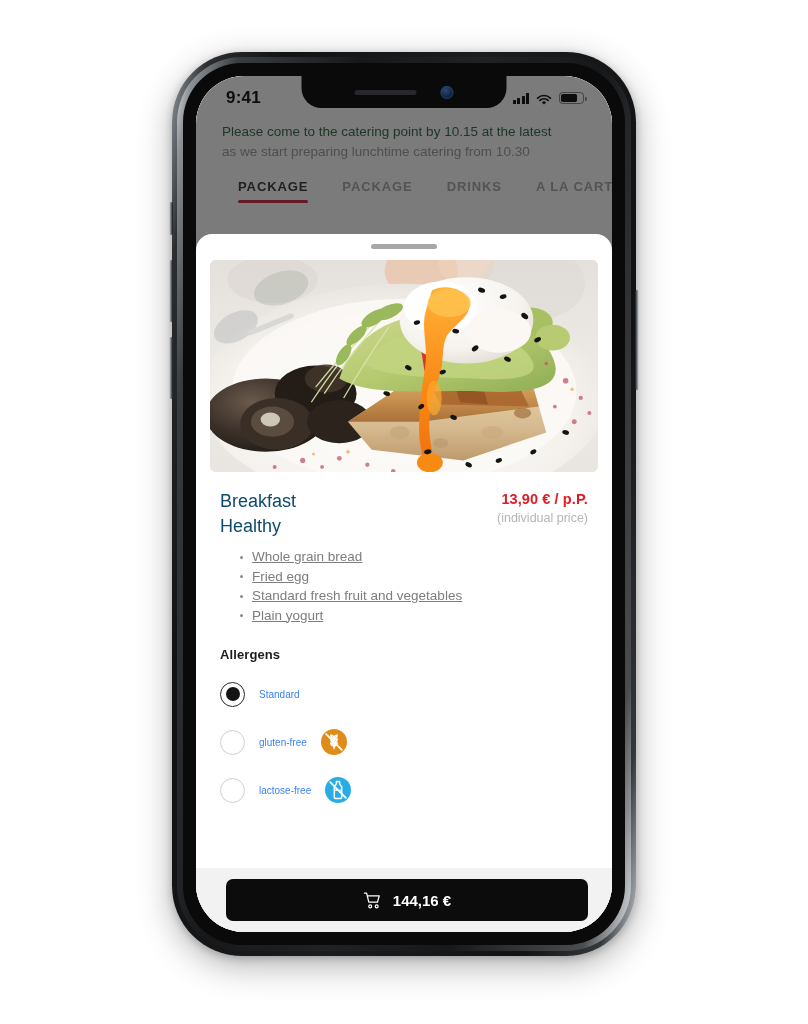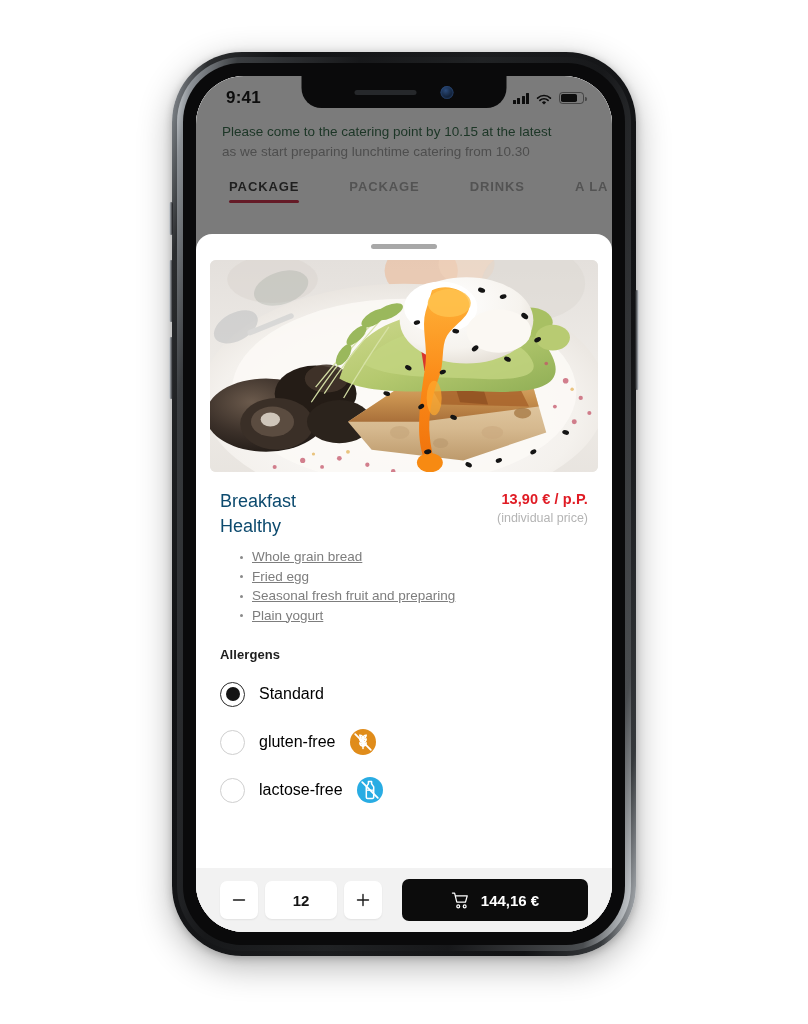--- a/index.html
+++ b/index.html
@@ -104,21 +104,21 @@
 
   .header-note {
     position: absolute; top: 46px; left: 0; right: 0;
     padding: 0 26px; color: #8e8e8e; font-size: 13.5px; line-height: 20px;
     text-align: left;
   }
   .header-note .l1 { color:#14532d; }
 
   .tabs {
     position: absolute; top: 100px; left: 0; right: 0; height: 44px;
-    display: flex; align-items: flex-start; padding: 0 33px; gap: 16px;
+    display: flex; align-items: flex-start; padding: 0 42px; gap: 0;
   }
   .tab {
     font-size: 13px; letter-spacing: .9px; font-weight: 700;
     color: #9c9c9c; padding: 3px 0 9px 0; margin-right: 34px;
     position: relative; white-space: nowrap;
   }
   .tab.active { color: #1a1a1a; }
   .tab.active::after {
     content:""; position:absolute; left:0; right:0; bottom:0;
     height: 3px; background: #c8102e; border-radius: 2px;
@@ -175,21 +175,21 @@
   }
   .radio {
     width: 25px; height: 25px; border-radius: 50%;
     border: 1.6px solid #cfcfcf; background:#fff; flex:none;
     display:flex; align-items:center; justify-content:center;
   }
   .radio.checked { border-color:#2a2a2a; }
   .radio.checked::after {
     content:""; width:14px; height:14px; border-radius:50%; background:#141414;
   }
-  .opt-label { font-size: 16px; color: #000000; }
+  .opt-label { font-size: 10px; color: #3b82f6; }
   .badge { width: 26px; height: 26px; border-radius: 50%; flex: none; }
 
   
   .actionbar {
     flex: none; height: 64px; background: #f2f2f2;
     display: flex; align-items: center; padding: 0 24px; gap: 14px;
   }
   .stepper { display: flex; align-items: center; gap: 7px; }
   .step-btn {
     width: 38px; height: 38px; background: #fff; border-radius: 7px;
@@ -441,21 +441,21 @@
                   </div>
                   <div class="price-col">
                     <div class="price">13,90 € / p.P.</div>
                     <div class="price-note">(individual price)</div>
                   </div>
                 </div>
 
                 <ul class="ingredients">
                   <li>Whole grain bread</li>
                   <li>Fried egg</li>
-                  <li>Seasonal fresh fruit and preparing</li>
+                  <li>Standard fresh fruit and vegetables</li>
                   <li>Plain yogurt</li>
                 </ul>
 
                 <div class="allergens-head">Allergens</div>
 
                 <div class="opt-list">
 
                   <div class="opt">
                     <div class="radio checked"></div>
                     <div class="opt-label">Standard</div>
@@ -492,33 +492,20 @@
                         <path d="M5.2 5.2 L20.8 20.8" stroke="#ffffff" stroke-width="1.8" stroke-linecap="round"></path>
                       </svg>
                     </div>
                   </div>
 
                 </div>
               </div>
             </div>
 
             <div class="actionbar">
-              <div class="stepper">
-                <div class="step-btn">
-                  <svg width="16" height="16" viewBox="0 0 16 16">
-                    <path d="M2.5 8 H13.5" stroke="#1a1a1a" stroke-width="1.4" stroke-linecap="round"></path>
-                  </svg>
-                </div>
-                <div class="qty-box">12</div>
-                <div class="step-btn">
-                  <svg width="16" height="16" viewBox="0 0 16 16">
-                    <path d="M2.5 8 H13.5 M8 2.5 V13.5" stroke="#1a1a1a" stroke-width="1.4" stroke-linecap="round"></path>
-                  </svg>
-                </div>
-              </div>
               <div class="cart-btn">
                 <svg width="19" height="19" viewBox="0 0 20 20">
                   <path d="M1.5 2.2 h2.3 l2.3 9.6 h9.1 l1.9 -6.6 H5.2" fill="none" stroke="#ffffff" stroke-width="1.3" stroke-linecap="round" stroke-linejoin="round"></path>
                   <circle cx="7.6" cy="16.2" r="1.5" fill="none" stroke="#ffffff" stroke-width="1.3"></circle>
                   <circle cx="14.4" cy="16.2" r="1.5" fill="none" stroke="#ffffff" stroke-width="1.3"></circle>
                 </svg>
                 <span>144,16 €</span>
               </div>
             </div>
 

